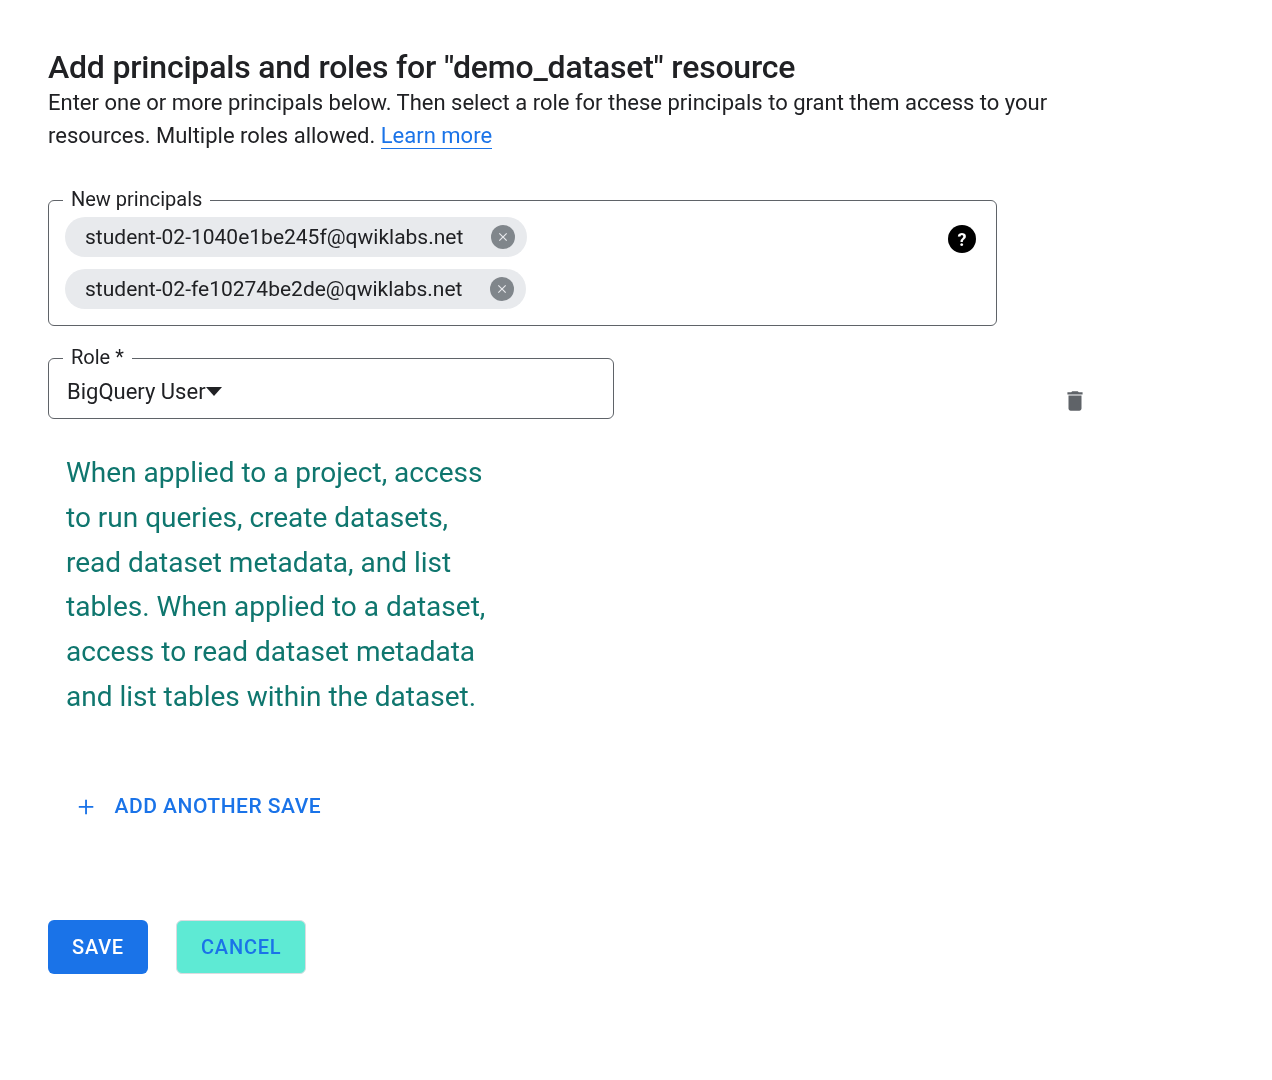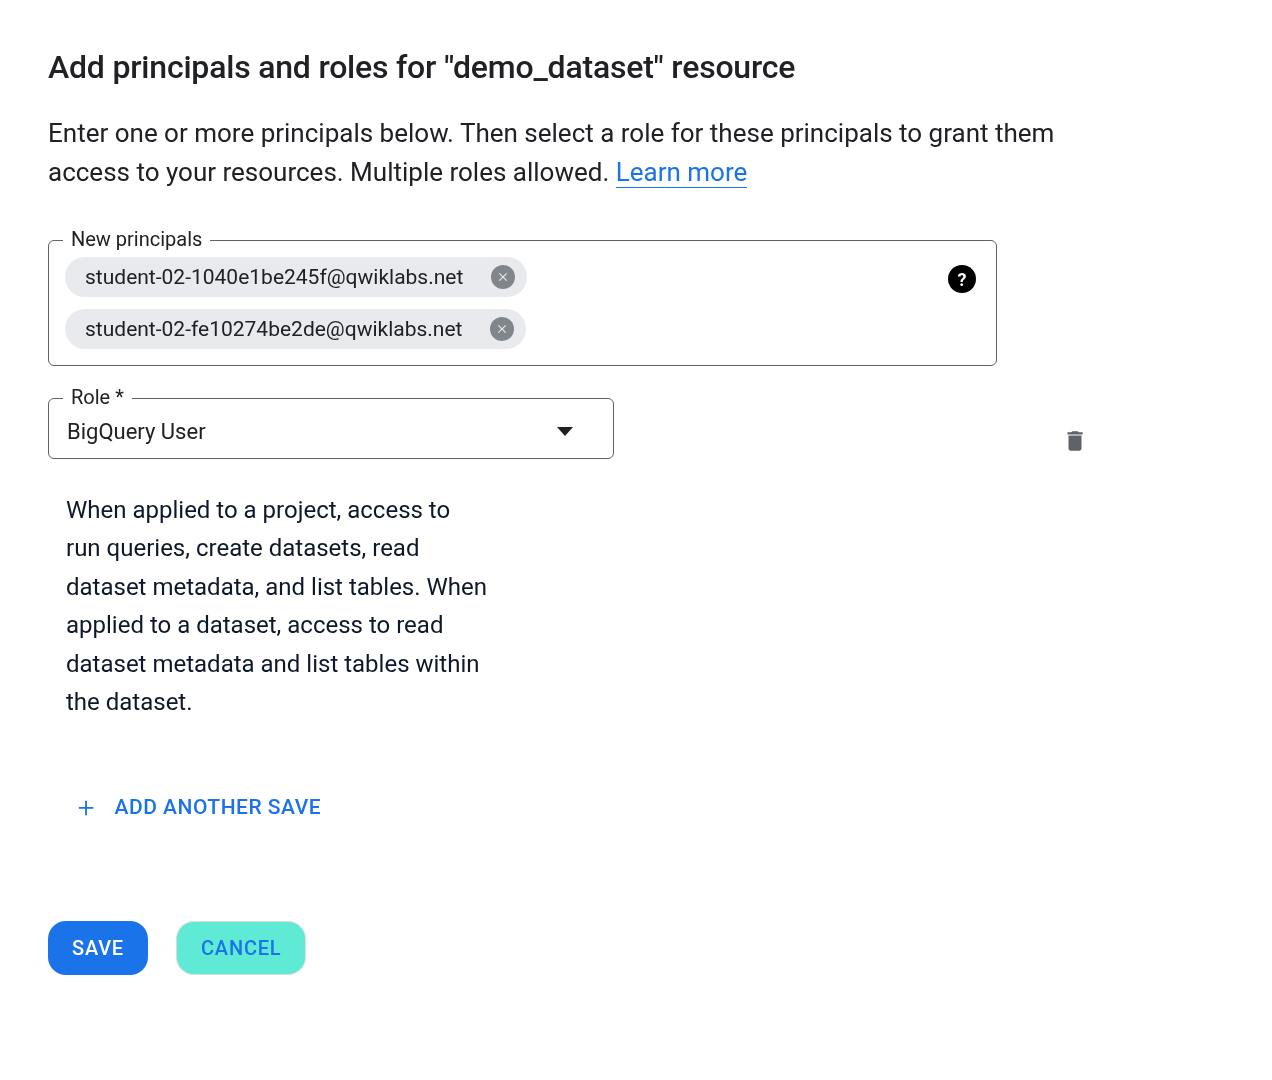--- a/index.html
+++ b/index.html
@@ -13,26 +13,25 @@
       padding: 48px;
       color: #202124;
       width: 1272px;
     }
     .page-title {
       font-size: 32px;
       font-weight: 500;
       letter-spacing: -0.2px;
     }
     .description {
-      font-size: 26px;
+      font-size: 22px;
       line-height: 1.5;
       margin-bottom: 48px;
       color: #202124;
       max-width: 1050px;
-      margin-top: 28px;
     }
     .learn-more {
       color: #1a73e8;
       text-decoration: none;
       border-bottom: 1px solid #1a73e8;
     }
     .fieldset {
       position: relative;
       border: 1px solid #5f6368;
       border-radius: 6px;
@@ -108,38 +107,38 @@
       gap: 20px;
     }
     .role-fieldset {
       width: 566px;
       padding: 20px 32px 14px 18px;
       position: relative;
     }
     .role-select {
       display: flex;
       align-items: center;
-      justify-content: space-between;
+      justify-content: flex-start;
       cursor: pointer;
     }
     .role-select-value {
       font-size: 22px;
       color: #202124;
     }
     .dropdown-arrow {
       width: 0;
       height: 0;
       border-left: 8px solid transparent;
       border-right: 8px solid transparent;
       border-top: 9px solid #202124;
       margin-right: 8px;
     }
     .role-description {
-      font-size: 24px;
-      color: #0f172a;
+      font-size: 28px;
+      color: #0f766e;
       line-height: 1.6;
       margin-top: 26px;
       width: 440px;
       padding-left: 18px;
     }
     .delete-button {
       margin-left: auto;
       margin-top: 28px;
       cursor: pointer;
       padding-right: 10px;
@@ -166,21 +165,21 @@
       font-weight: 400;
       line-height: 1;
     }
     .button-row {
       display: flex;
       gap: 28px;
       margin-top: 100px;
     }
     .btn {
       padding: 14px 24px;
-      border-radius: 18px;
+      border-radius: 6px;
       font-size: 20px;
       font-weight: 500;
       letter-spacing: 0.8px;
       cursor: pointer;
       border: none;
       font-family: inherit;
     }
     .btn-primary {
       background: #1a73e8;
       color: #fff;

